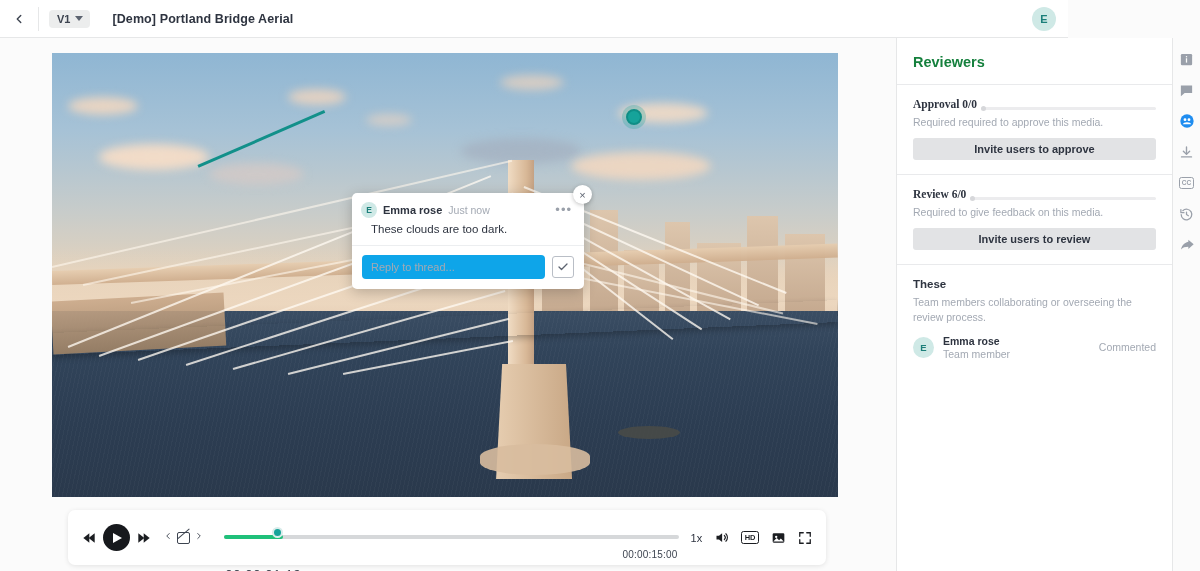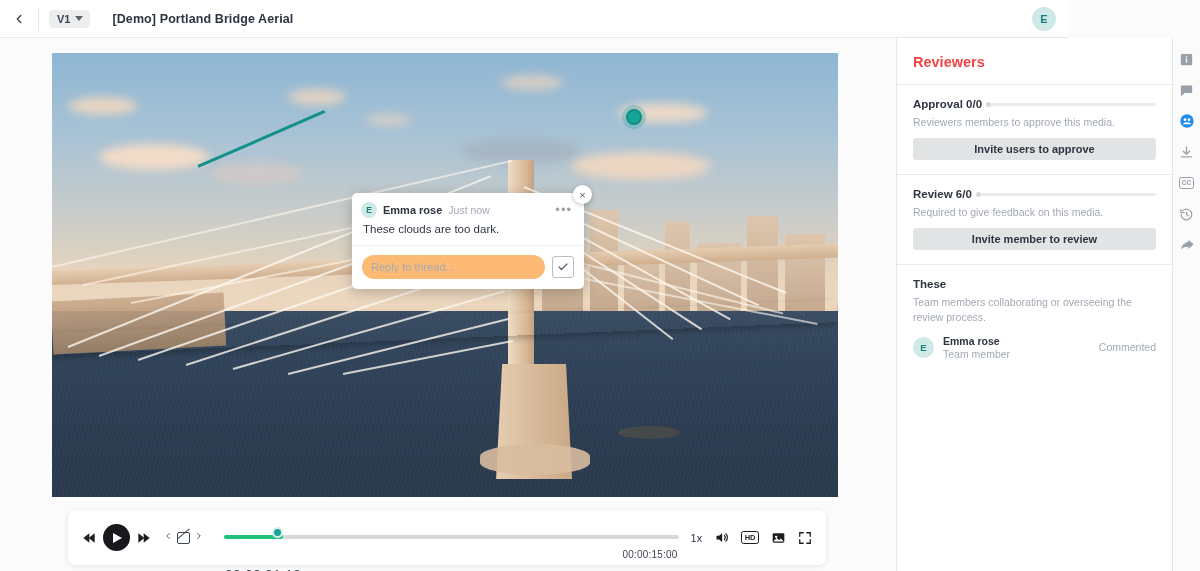--- a/index.html
+++ b/index.html
@@ -150,26 +150,26 @@
     margin-left: auto; color: #9aa0aa; font-size: 13px; letter-spacing: 1px;
     cursor: pointer; line-height: 10px; padding-right: 2px;
   }
   .popup-close {
     position: absolute; right: -8px; top: -8px; width: 19px; height: 19px;
     border-radius: 50%; background: #fff; box-shadow: 0 1px 4px rgba(0,0,0,.25);
     display: flex; align-items: center; justify-content: center;
     font-size: 11px; color: #5c6370; cursor: pointer;
   }
   .popup-body {
-    padding: 3px 11px 10px 11px; font-size: 11.5px; color: #2e3440;
+    padding: 3px 11px 10px 19px; font-size: 11.5px; color: #2e3440;
     border-bottom: 1px solid #eceef0;
   }
   .popup-reply { display: flex; align-items: center; gap: 7px; padding: 9px 10px 10px 10px; }
   .reply-input {
-    flex: 1; height: 24px; background: #fdba74; border: none; border-radius: 12px;
+    flex: 1; height: 24px; background: #0ea5e9; border: none; border-radius: 4px;
     padding: 0 9px; font-size: 11px; color: #2e3440;
     font-family: "Liberation Sans", sans-serif;
   }
   .reply-input::placeholder { color: #a3a9b3; }
   .reply-ok {
     width: 22px; height: 22px; border: 1px solid #b9bec6; border-radius: 3px;
     background: #fff; display: flex; align-items: center; justify-content: center;
     color: #5c6370; font-size: 12px; cursor: pointer; flex: none;
   }
 
@@ -229,24 +229,24 @@
   .hd-badge {
     border: 1.6px solid #1b1d21; border-radius: 2.5px; font-size: 7.5px; font-weight: bold;
     padding: 1.5px 2.5px; color: #1b1d21; line-height: 1;
   }
 
   
   .sidebar {
     position: absolute; right: 28px; top: 38px; width: 276px; height: 533px;
     background: #ffffff; border-left: 1px solid #e6e7e8;
   }
-  .sb-title { padding: 16px 16px 14px 16px; font-size: 14.5px; font-weight: bold; color: #ef4444; }
+  .sb-title { padding: 16px 16px 14px 16px; font-size: 14.5px; font-weight: bold; color: #15803d; }
   .sb-sep { height: 1px; background: #e9eaec; }
   .sb-section { padding: 13px 16px 14px 16px; }
-  .sb-row { display: flex; align-items: center; gap: 4px; }
+  .sb-row { display: flex; align-items: flex-end; gap: 4px; font-family: Liberation Serif, serif; }
   .sb-h { font-size: 11.5px; font-weight: bold; color: #2e3440; white-space: nowrap; }
   .mini-track {
     flex: 1; height: 3px; background: #ececee; border-radius: 2px; position: relative;
   }
   .mini-dot {
     position: absolute; left: 0; top: -1px; width: 5px; height: 5px;
     border-radius: 50%; background: #d6d7da;
   }
   .sb-sub { font-size: 10.5px; color: #a3a9b3; margin-top: 5px; line-height: 1.35; }
   .sb-btn {
@@ -448,34 +448,34 @@
     <div class="sb-title">Reviewers</div>
     <div class="sb-sep"></div>
 
     <div class="sb-section">
       <div class="sb-row">
         <span class="sb-h">Approval 0/0</span>
         <span class="mini-track">
           <span class="mini-dot"></span>
         </span>
       </div>
-      <div class="sb-sub">Reviewers members to approve this media.</div>
+      <div class="sb-sub">Required required to approve this media.</div>
       <button class="sb-btn">Invite users to approve</button>
     </div>
     <div class="sb-sep"></div>
 
     <div class="sb-section">
       <div class="sb-row">
         <span class="sb-h">Review 6/0</span>
         <span class="mini-track">
           <span class="mini-dot"></span>
         </span>
       </div>
       <div class="sb-sub">Required to give feedback on this media.</div>
-      <button class="sb-btn">Invite member to review</button>
+      <button class="sb-btn">Invite users to review</button>
     </div>
     <div class="sb-sep"></div>
 
     <div class="sb-section">
       <div class="sb-h">These</div>
       <div class="sb-sub">Team members collaborating or overseeing the review process.</div>
       <div class="member">
         <div class="avatar-md">E</div>
         <div>
           <div class="m-name">Emma rose</div>

